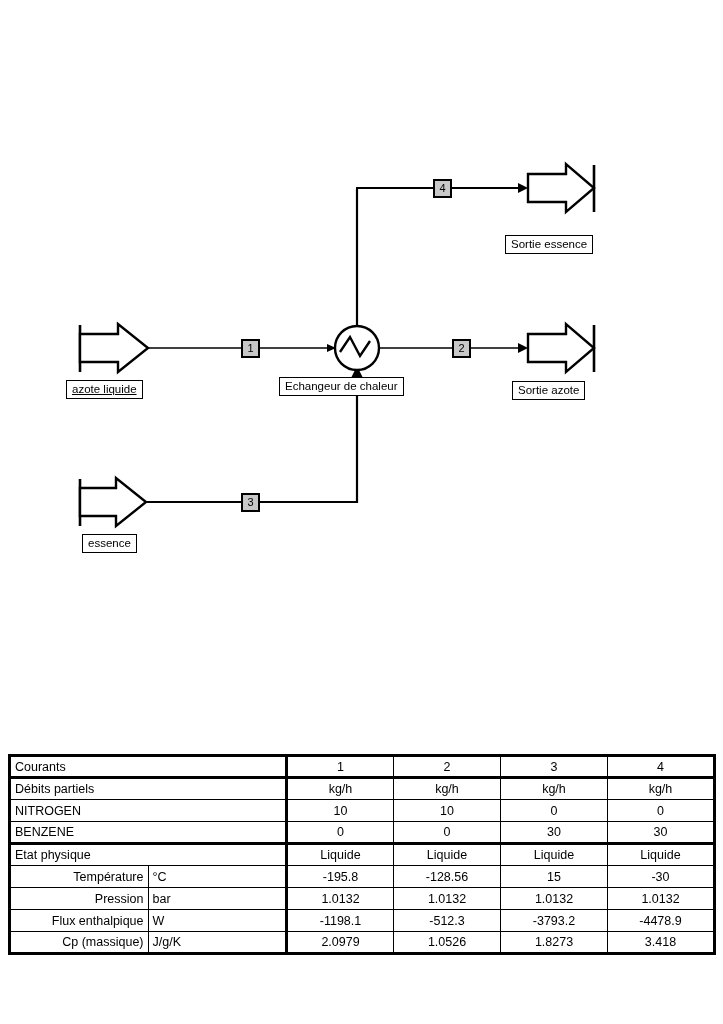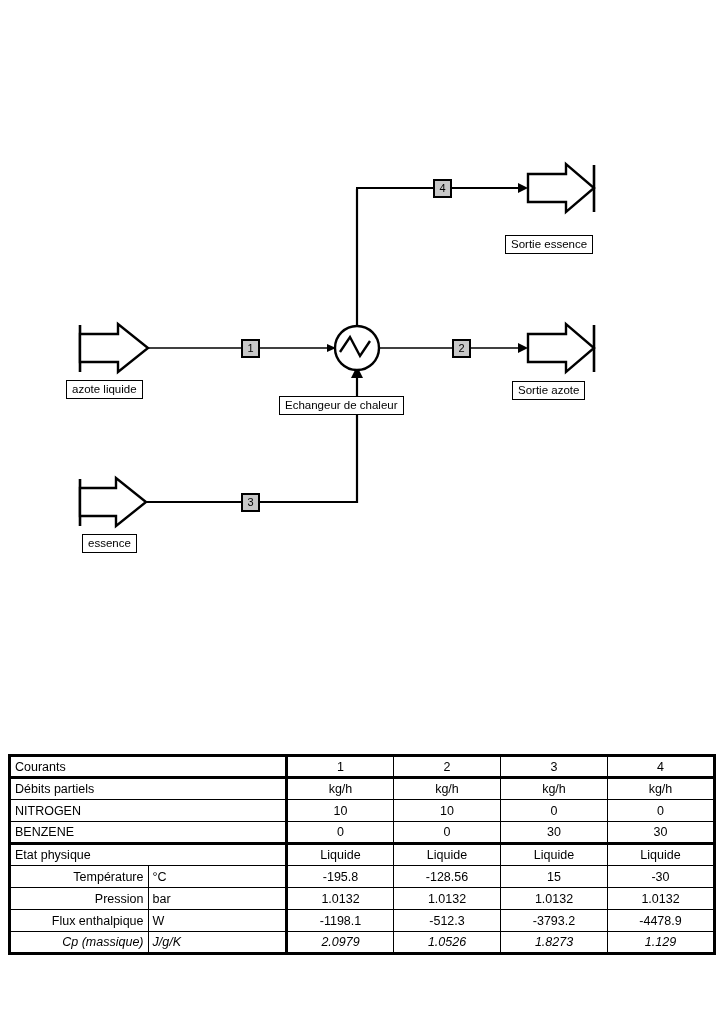--- a/index.html
+++ b/index.html
@@ -77,21 +77,21 @@
   .c-name  { width: 199px; text-align: right; }
   .c-unit  { width: 78px;  text-align: left; }
   .c-namewide { text-align: left; }
   .c-val   { width: 107px; text-align: center; }
 
   
   table.stream-table tr.thick-bottom > td { border-bottom-width: 3.5px; }
   table.stream-table tr.first-row > td { border-top-width: 3.5px; margin-top: 12px; }
   table.stream-table tr > td.edge-left { border-left-width: 3.5px; }
   table.stream-table tr > td.edge-right { border-right-width: 3.5px; }
-  table.stream-table tr.last-row > td { border-bottom-width: 3.5px; font-style: italic; }
+  table.stream-table tr.last-row > td { border-bottom-width: 3.5px; }
   table.stream-table td.thick-left { border-left-width: 3.5px; }
 </style>
 </head>
 <body>
 
 <div id="flowsheet">
 
   <svg width="723" height="600" viewBox="0 0 723 600">
 
     <line x1="148" y1="348" x2="333" y2="348" stroke="#000" stroke-width="1.6"></line>
@@ -133,29 +133,29 @@
       <polygon points="528,174 566,174 566,164 594,188 566,212 566,202 528,202" fill="#ffffff" stroke="#000" stroke-width="2.4" stroke-linejoin="miter"></polygon>
       <line x1="594" y1="165" x2="594" y2="212" stroke="#000" stroke-width="2.6"></line>
     </g>
   </svg>
 
   <div class="stream-badge" style="left:241px; top:339px;">1</div>
   <div class="stream-badge" style="left:452px; top:339px;">2</div>
   <div class="stream-badge" style="left:241px; top:493px;">3</div>
   <div class="stream-badge" style="left:433px; top:179px;">4</div>
 
-  <div class="dg-label" style="left:66px; top:380px;">
+  <div class="dg-label" style="left:66px; top:380px;text-decoration:underline;">
     <span class="inner">azote liquide</span>
   </div>
 
   <div class="dg-label" style="left:82px; top:534px;">
     <span class="inner">essence</span>
   </div>
 
-  <div class="dg-label" style="left:279px; top:377px;margin-top:19px;">
+  <div class="dg-label" style="left:279px; top:377px;">
     <span class="inner">Echangeur de chaleur</span>
   </div>
 
   <div class="dg-label" style="left:505px; top:235px;">
     <span class="inner">Sortie essence</span>
   </div>
 
   <div class="dg-label" style="left:512px; top:381px;">
     <span class="inner">Sortie azote</span>
   </div>
@@ -222,17 +222,17 @@
           <td class="c-val">-512.3</td>
           <td class="c-val">-3793.2</td>
           <td class="c-val edge-right">-4478.9</td>
         </tr>
         <tr class="last-row">
           <td class="c-name edge-left">Cp (massique)</td>
           <td class="c-unit">J/g/K</td>
           <td class="c-val thick-left">2.0979</td>
           <td class="c-val">1.0526</td>
           <td class="c-val">1.8273</td>
-          <td class="c-val edge-right">1.129</td>
+          <td class="c-val edge-right">3.418</td>
         </tr>
       </tbody>
   </table>
 </div>
 
 </body></html>

